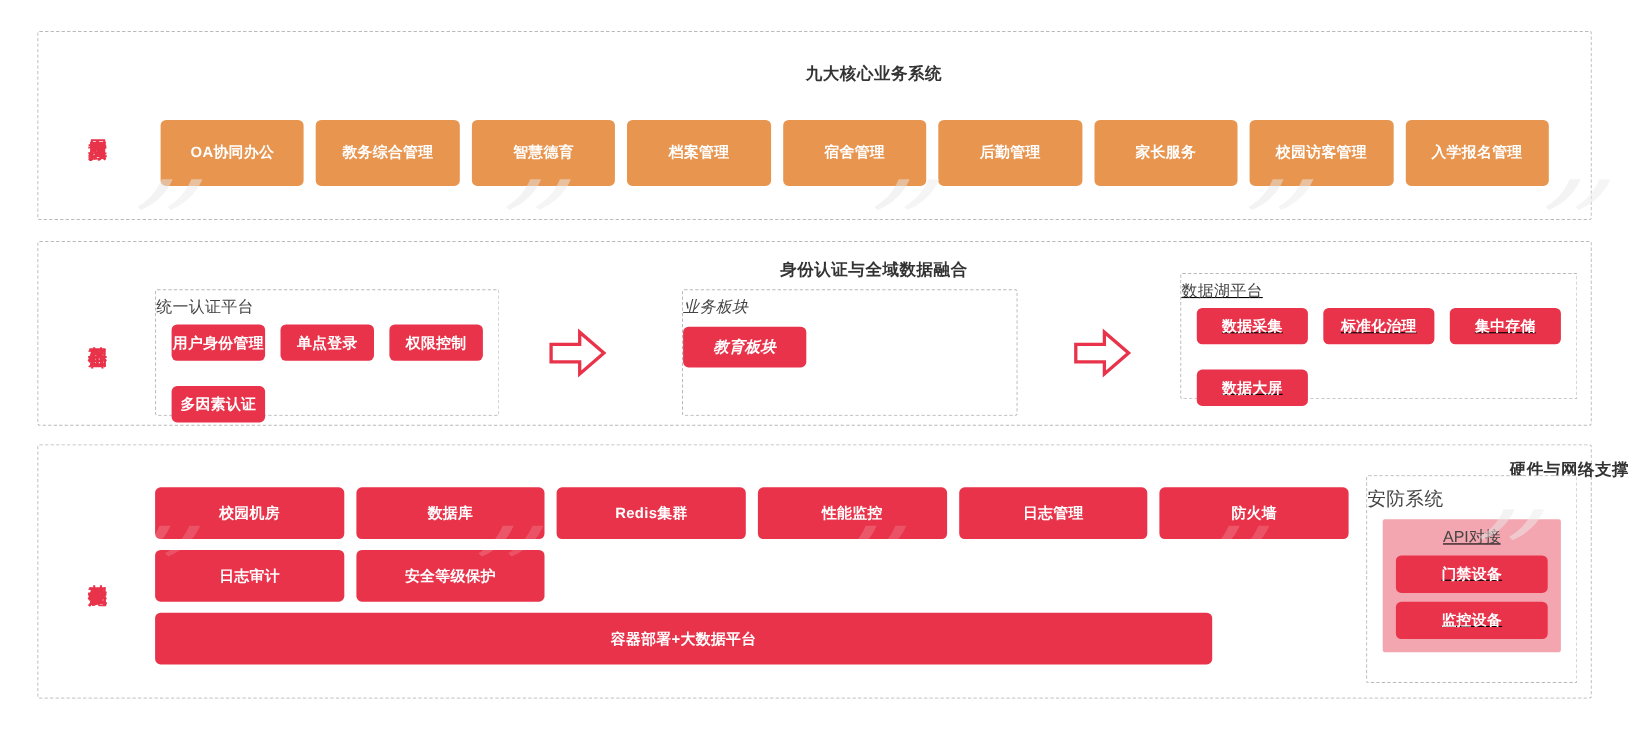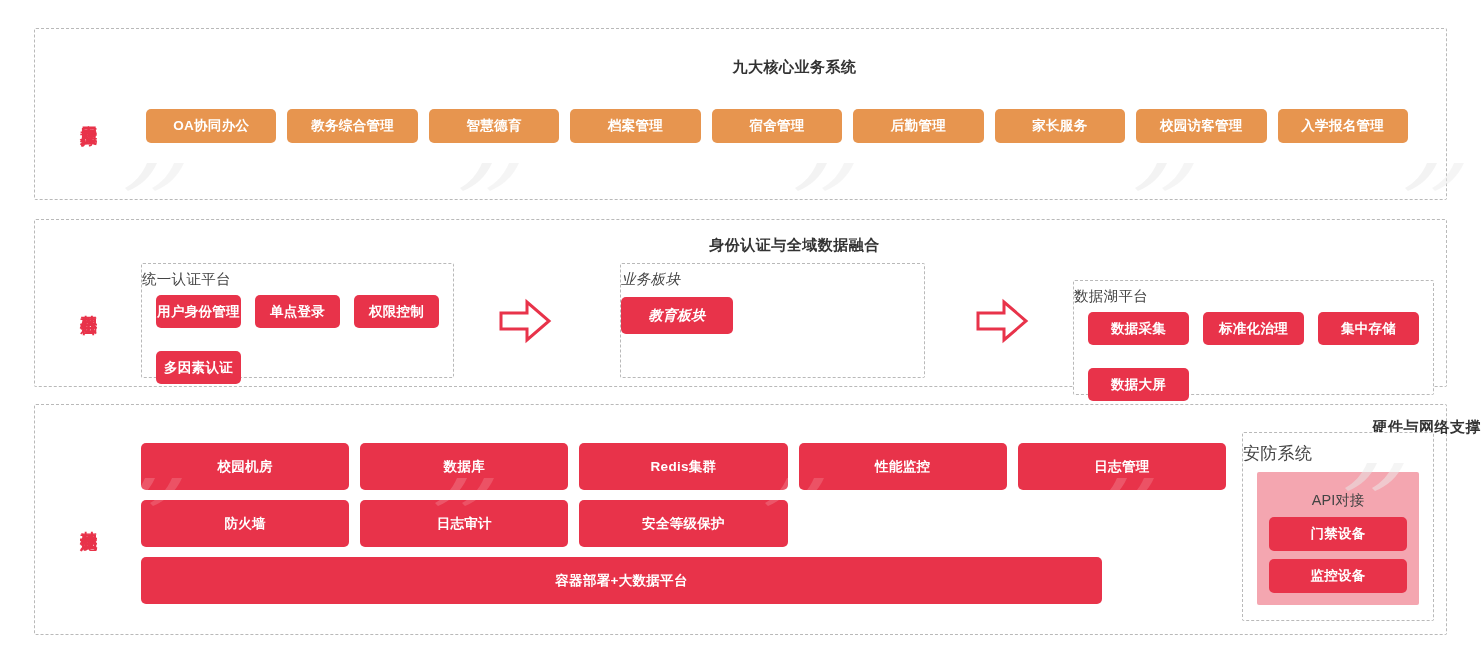--- a/index.html
+++ b/index.html
@@ -66,38 +66,38 @@
   .pill.orange { background: #e7954f; }
   .pill.red    { background: #e8334a; }
 
   
   #app-row {
     position: absolute;
     left: 146px; top: 109px;
     width: 1262px; height: 46px;
     display: flex; gap: 11px;
   }
-  #app-row .pill { flex: 1 1 0; height: 34px; }
+  #app-row .pill { flex: 1 1 0; height: 60px; }
 
   
   .group {
     position: absolute;
     border: 1.5px dashed #b9b9b9;
     border-radius: 2px;
     background: #fff;
   }
   .group-title {
     color: #444444;
     font-size: 14.5px;
     padding-top: 6px;
     letter-spacing: .3px;
   }
   #grp-auth { left: 141px; top: 263px; width: 313px; height: 115px; }
   #grp-biz  { left: 620px; top: 263px; width: 305px; height: 115px; font-style: italic; }
-  #grp-lake { left: 1073px; top: 280px; width: 361px; height: 115px; }
+  #grp-lake { left: 1073px; top: 248px; width: 361px; height: 115px; text-decoration: underline; }
 
   .grid2 {
     display: grid;
     grid-template-columns: 1fr 1fr 1fr;
     gap: 23px 14px;
     padding: 6px 14px 0 14px;
   }
   .grid2 .pill { height: 33px; font-size: 13.5px; }
 
   .grid1 {
@@ -113,21 +113,21 @@
   }
   #arrow-1 { left: 497px; top: 297px; }
   #arrow-2 { left: 974px; top: 297px; }
 
   
   #infra-grid {
     position: absolute;
     left: 141px; top: 443px;
     width: 1085px;
     display: grid;
-    grid-template-columns: repeat(5, 1fr);
+    grid-template-columns: repeat(6, 1fr);
     gap: 10px 11px;
   }
   #infra-grid .pill { height: 47px; }
   #infra-wide {
     position: absolute;
     left: 141px; top: 557px;
     width: 961px; height: 47px;
   }
 
   
@@ -137,21 +137,22 @@
     width: 192px; height: 189px;
     border: 1.5px dashed #b9b9b9;
     border-radius: 2px;
     background: #fff;
   }
   #grp-security .group-title { padding-top: 9px; font-size: 17px; }
   #api-panel {
     margin: 7px 14px 0 14px;
     background: #f4a6b0;
     border-radius: 2px;
-    padding: 16px 12px 12px 12px;
+    padding: 4px 12px 12px 12px;
+    text-decoration: underline;
   }
   #api-label {
     text-align: center;
     color: #444444;
     font-size: 14.5px;
     padding: 3px 0 7px 0;
   }
   #api-panel .pill { height: 34px; font-size: 13.5px; margin-bottom: 8px; }
   #api-panel .pill:last-child { margin-bottom: 0; }
 

